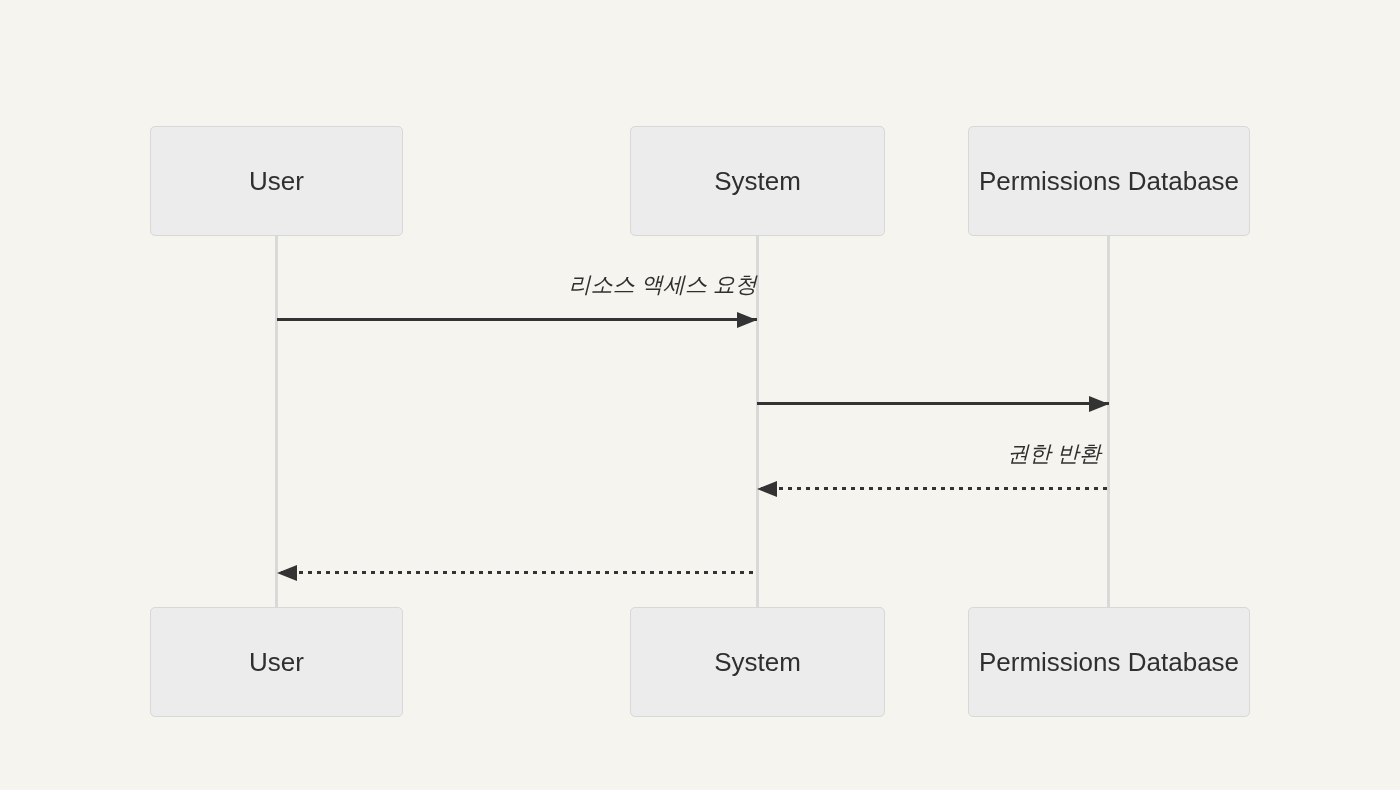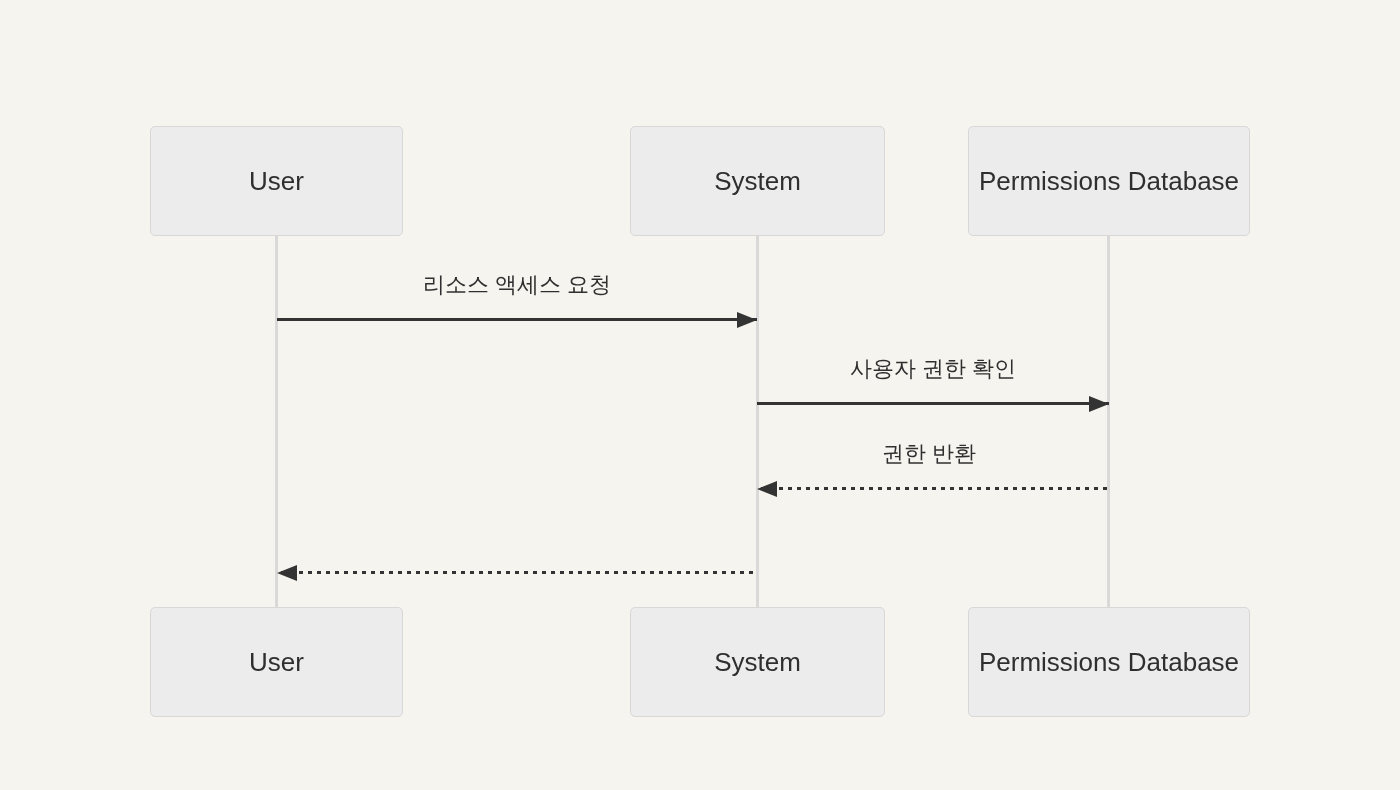--- a/index.html
+++ b/index.html
@@ -39,24 +39,25 @@
     position: absolute;
     top: 236px;
     width: 3px;
     height: 371px;
     background: var(--lifeline);
   }
   .msg-label {
     position: absolute;
     height: 30px;
     line-height: 30px;
-    text-align: center;
+    text-align: right;
     font-size: 22px;
     color: var(--text);
     white-space: nowrap;
+    font-style: italic;
   }
   .msg-line-solid {
     position: absolute;
     height: 3px;
     background: var(--arrow);
   }
   .msg-line-dashed {
     position: absolute;
     height: 3px;
     background: repeating-linear-gradient(90deg,
@@ -94,21 +95,20 @@
   </div>
 
   <div class="lifeline" style="left:275px;"></div>
   <div class="lifeline" style="left:756px;"></div>
   <div class="lifeline" style="left:1107px;"></div>
 
   <div class="msg-label" style="left:277px; top:270px; width:480px;">리소스 액세스 요청</div>
   <div class="msg-line-solid" style="left:277px; top:318px; width:480px;"></div>
   <div class="head-right" style="left:737px; top:312px;"></div>
 
-  <div class="msg-label" style="left:757px; top:354px; width:352px;">사용자 권한 확인</div>
   <div class="msg-line-solid" style="left:757px; top:402px; width:352px;"></div>
   <div class="head-right" style="left:1089px; top:396px;"></div>
 
   <div class="msg-label" style="left:757px; top:439px; width:344px;">권한 반환</div>
   <div class="msg-line-dashed" style="left:761px; top:487px; width:348px;"></div>
   <div class="head-left" style="left:757px; top:481px;"></div>
 
   <div class="msg-line-dashed" style="left:281px; top:571px; width:476px;"></div>
   <div class="head-left" style="left:277px; top:565px;"></div>
 

